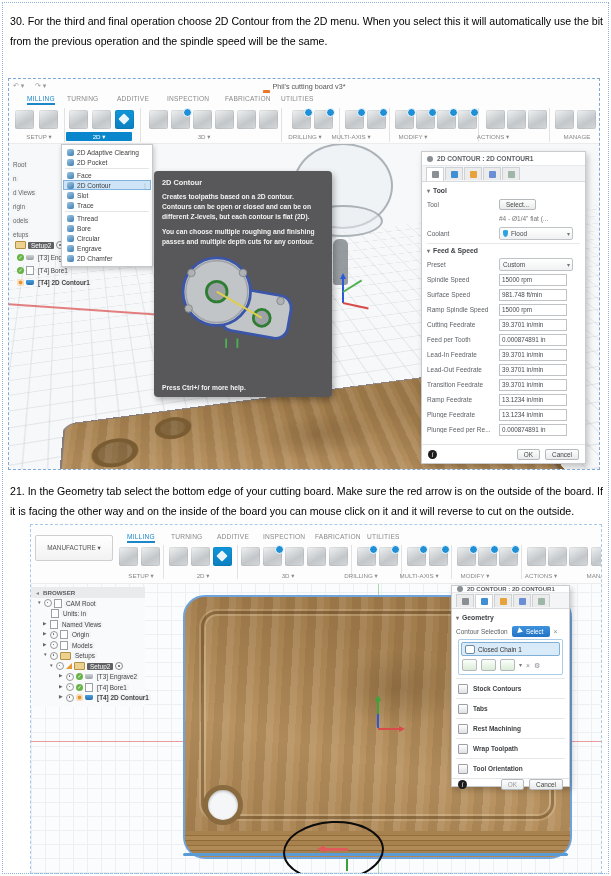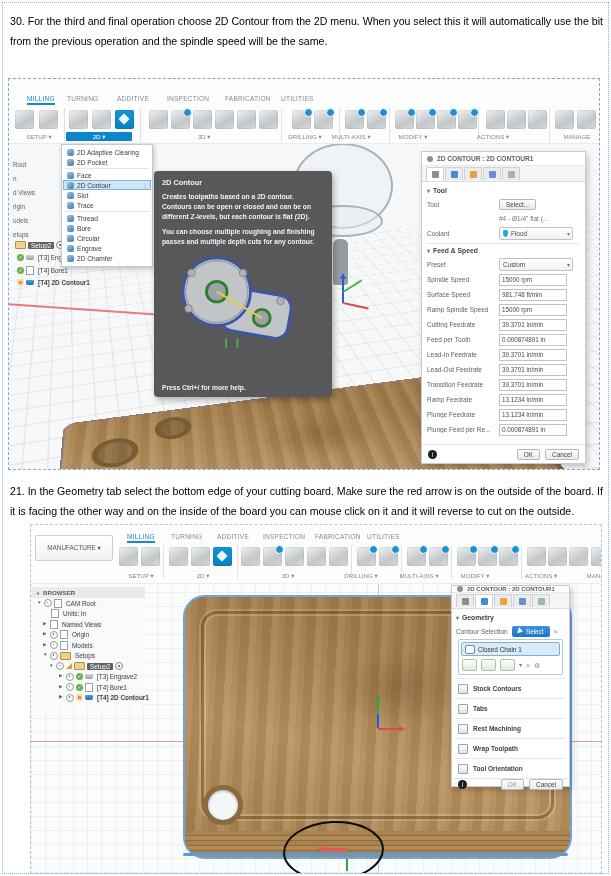--- a/index.html
+++ b/index.html
@@ -172,20 +172,27 @@
       <span class="cup" style="left:294px;top:62px;width:76px;height:28px;"></span>
       <span class="toolcyl" style="left:324px;top:96px;"></span>
       <div class="triad" style="left:316px;top:130px;">
         <span class="tln" style="left:17px;top:6px;width:2px;height:24px;background:#2b59d9;"></span>
         <span class="tln tri-up" style="left:15px;top:0;color:#2b59d9;"></span>
         <span class="tln" style="left:18px;top:18px;width:22px;height:2px;background:#53b153;transform:rotate(-32deg);transform-origin:0 50%;"></span>
         <span class="tln" style="left:18px;top:29px;width:26px;height:2px;background:#d84b4b;transform:rotate(12deg);transform-origin:0 50%;"></span>
       </div>
     </div>
 
+    <div class="a" style="left:0;top:0;right:0;height:14px;background:#fdfdfe;">
+      <span class="qicon a" style="left:4px;top:3px;">↶ ▾</span>
+      <span class="qicon a" style="left:26px;top:3px;">↷ ▾</span>
+      <div class="a" style="left:0;right:0;top:3px;text-align:center;">
+        <span class="orange-cube"></span><span class="ttl">Phil's cutting board v3*</span>
+      </div>
+    </div>
 
     <div class="tabsbar" style="top:14px;">
       <span class="rtab on" style="left:18px;">MILLING</span>
       <span class="rtab" style="left:58px;">TURNING</span>
       <span class="rtab" style="left:108px;">ADDITIVE</span>
       <span class="rtab" style="left:158px;">INSPECTION</span>
       <span class="rtab" style="left:216px;">FABRICATION</span>
       <span class="rtab" style="left:272px;">UTILITIES</span>
     </div>
 

